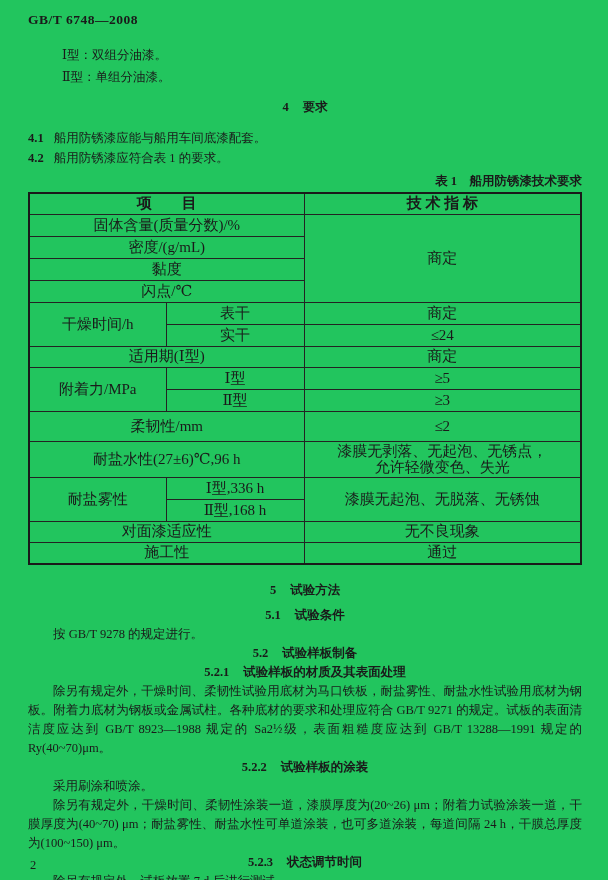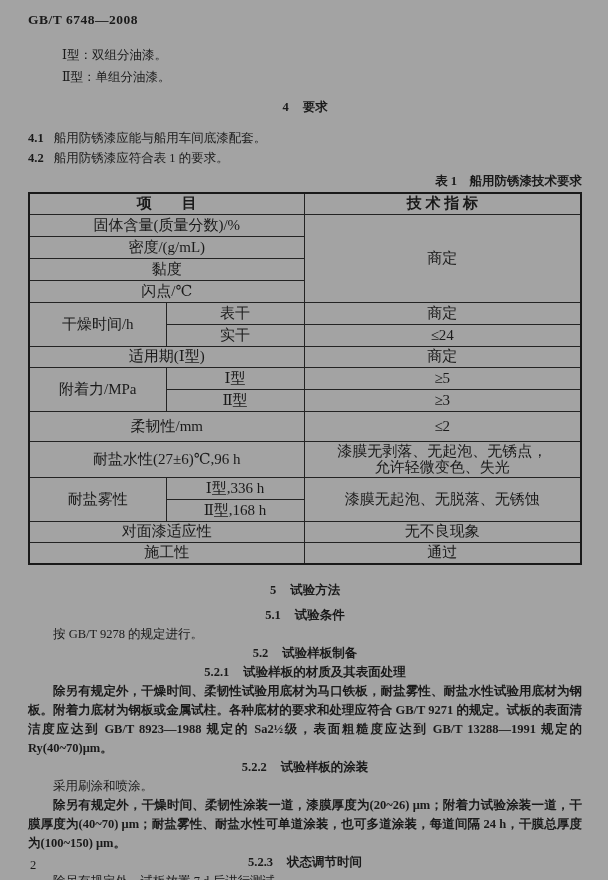--- a/index.html
+++ b/index.html
@@ -5,21 +5,21 @@
   html, body { margin: 0; padding: 0; }
   body {
     width: 608px; height: 880px;
     background: #e9e9e7;
     font-family: "Liberation Serif", "DejaVu Serif", serif;
   }
   .page {
     position: relative;
     width: 608px; height: 880px;
     box-sizing: border-box;
-    background: #a3a3a3;
+    background: #22c55e;
     color: #1a1a1a;
     padding: 12px 26px 0 28px;
     overflow: hidden;
   }
   .doc-code {
     font-size: 13.5px; font-weight: bold; letter-spacing: 0.5px;
     height: 18px; margin-bottom: 14px;
   }
   .intro-line {
     margin-left: 34px; line-height: 22px; font-size: 12.5px;
@@ -58,21 +58,21 @@
   tr.h30 { height: 30px; }
   tr.h36 { height: 36px; }
   .two-line div { line-height: 16px; }
   .sec5 { margin-top: 16px; }
   .sec51 { margin-top: 6px; }
   .body-line {
     font-size: 12.5px; line-height: 19px; text-indent: 2em;
   }
   .para {
     font-size: 12.5px; line-height: 19px; text-indent: 2em;
-    text-align: justify; margin: 0; font-weight: bold;
+    text-align: justify; margin: 0;
   }
   .page-number {
     position: absolute; left: 30px; top: 858px;
     font-size: 12.5px;
   }
 </style>
 </head>
 <body>
 
 <div class="page">

